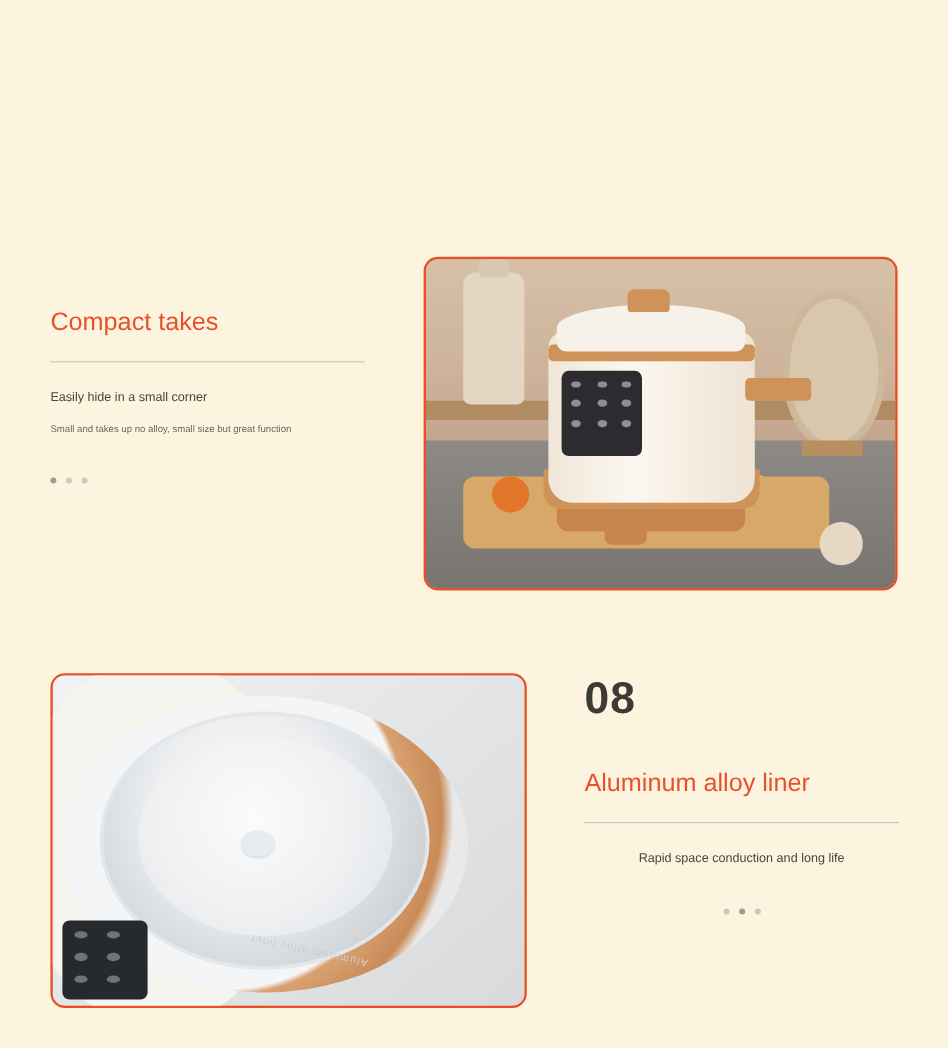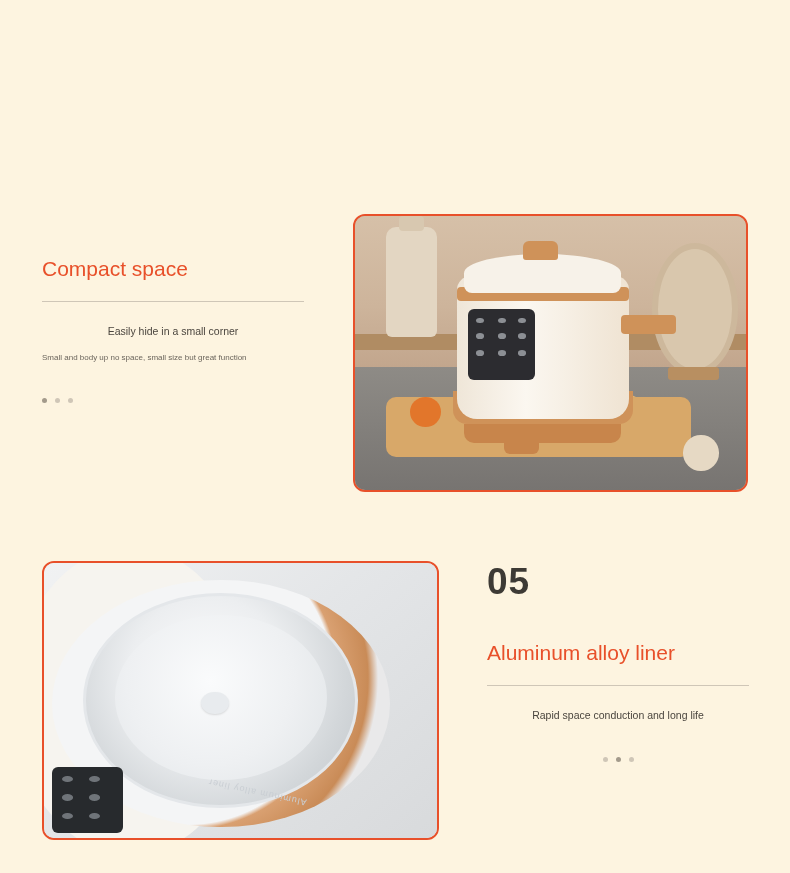--- a/index.html
+++ b/index.html
@@ -238,21 +238,20 @@
   .rule {
     margin-top: 22px;
     height: 1px;
     background: #cfc6b7;
   }
   .desc-1 {
     margin-top: 22px;
     font-size: 10.5px;
     color: #4a453e;
     line-height: 1.4;
-    text-align: center;
   }
   .desc-2 {
     margin-top: 13px;
     font-size: 8px;
     color: #6b655c;
     line-height: 1.5;
   }
   .dots {
     margin-top: 34px;
     display: flex;
@@ -309,24 +308,24 @@
       <div class="sc1-panel-dot" style="left:74%;top:34%"></div>
       <div class="sc1-panel-dot" style="left:12%;top:58%"></div>
       <div class="sc1-panel-dot" style="left:44%;top:58%"></div>
       <div class="sc1-panel-dot" style="left:74%;top:58%"></div>
     </div>
     <div class="sc1-tomato"></div>
     <div class="sc1-egg"></div>
   </div>
 
   <div class="textblock tb-1">
-    <div class="feature-title">Compact space</div>
+    <div class="feature-title">Compact takes</div>
     <div class="rule"></div>
     <div class="desc-1">Easily hide in a small corner</div>
-    <div class="desc-2">Small and body up no space, small size but great function</div>
+    <div class="desc-2">Small and takes up no alloy, small size but great function</div>
     <div class="dots">
       <span class="dot active"></span>
       <span class="dot"></span>
       <span class="dot"></span>
     </div>
   </div>
 
   <div class="photo photo-2">
     <div class="sc2-bg"></div>
     <div class="sc2-shell"></div>
@@ -339,21 +338,21 @@
       <div class="sc2-panel-dot" style="left:14%;top:14%"></div>
       <div class="sc2-panel-dot" style="left:52%;top:14%"></div>
       <div class="sc2-panel-dot" style="left:14%;top:42%"></div>
       <div class="sc2-panel-dot" style="left:52%;top:42%"></div>
       <div class="sc2-panel-dot" style="left:14%;top:70%"></div>
       <div class="sc2-panel-dot" style="left:52%;top:70%"></div>
     </div>
   </div>
 
   <div class="textblock tb-2">
-    <div class="num">05</div>
+    <div class="num">08</div>
     <div class="feature-title">Aluminum alloy liner</div>
     <div class="rule"></div>
     <div class="desc-1">Rapid space conduction and long life</div>
     <div class="dots">
       <span class="dot"></span>
       <span class="dot active"></span>
       <span class="dot"></span>
     </div>
   </div>
 

